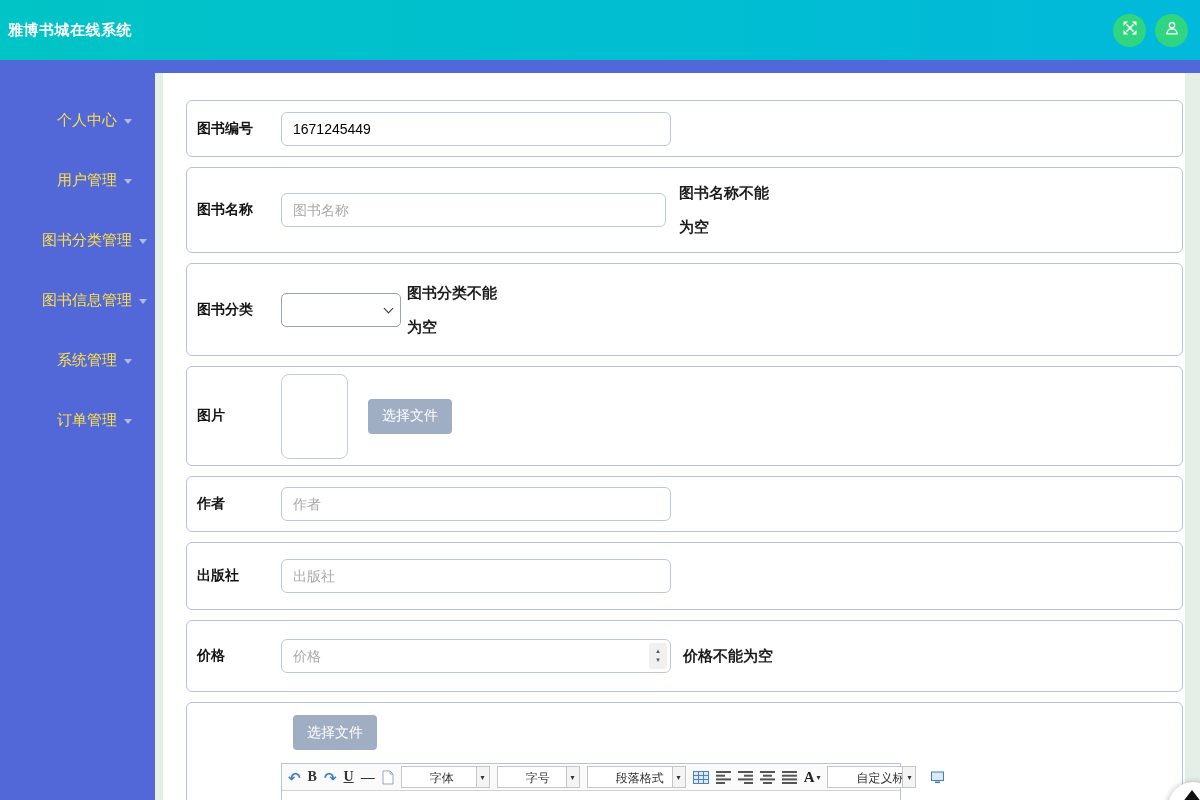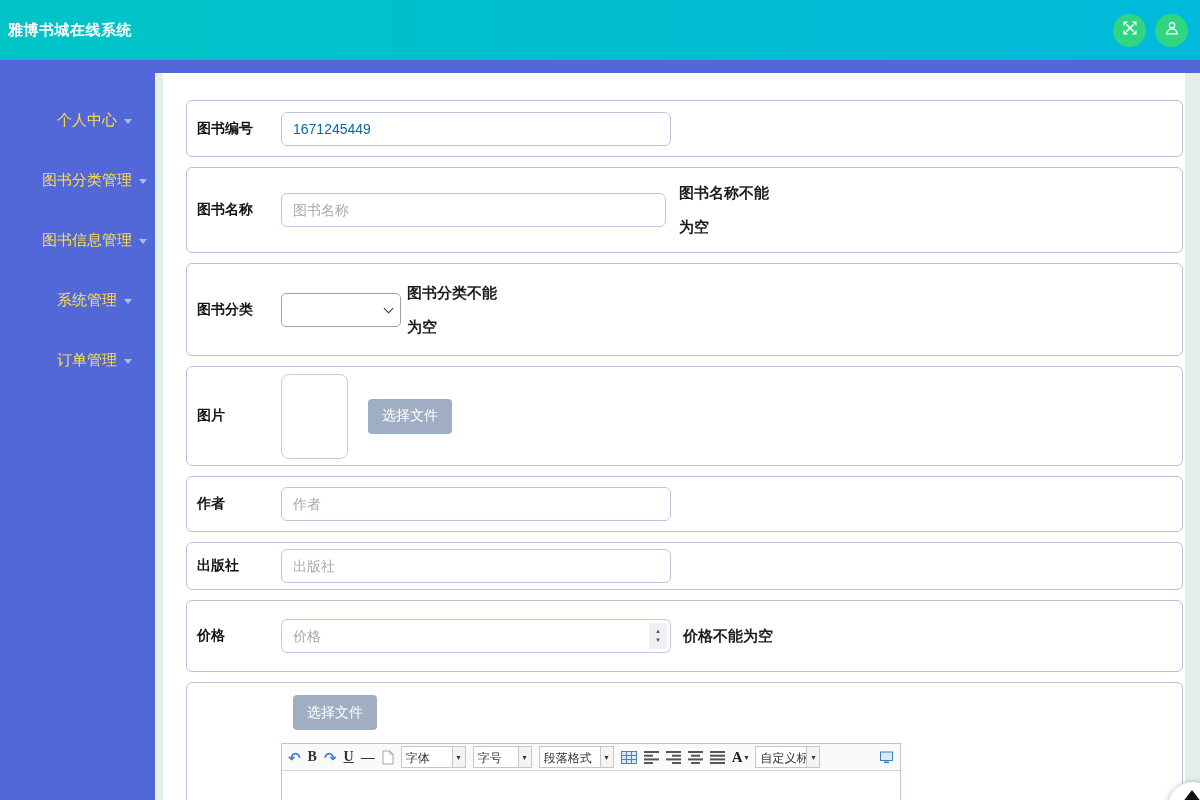--- a/index.html
+++ b/index.html
@@ -24,31 +24,31 @@
     margin-left:7px; margin-top:3px; }
 
   
   .content { position:absolute; top:73px; left:155px; right:0; bottom:0;
     background:#fff; border-left:8px solid #e3efe7; border-right:15px solid #e3efe7;
     padding-top:27px; overflow:hidden; }
 
   .form-row { background:#fff; border:1px solid #b7c2da; border-radius:6px;
     margin:0 2px 10px 23px; display:flex; align-items:center; position:relative; }
   .r1{height:57px;} .r2{height:86px;} .r3{height:93px;} .r4{height:100px;}
-  .r5{height:56px;} .r6{height:48px;} .r7{height:72px;}
+  .r5{height:56px;} .r6{height:68px;} .r7{height:72px;}
   .r8{height:170px; display:block; padding-top:12px;}
 
   .form-label { width:94px; padding-left:10px; font-weight:700; font-size:14px;
     color:#151515; flex-shrink:0; }
   .text-input { width:390px; height:34px; border:1px solid #bcc8e0; border-radius:6px;
     padding:0 11px; font-size:14px; color:#555; outline:none; background:#fff;
     font-family:inherit; }
   .text-input::placeholder { color:#a9a9a9; }
   .w385 { width:385px; }
-  .value-rose { color:#0369a1; }
+  .value-rose { color:#000000; }
   .err { font-weight:700; font-size:15px; color:#1c1c1c; line-height:34px; }
   .err-block { margin-left:13px; width:100px; }
   .err-inline { margin-left:12px; white-space:nowrap; }
 
   
   .select-wrap { position:relative; width:120px; height:34px; }
   .cat-select { width:100%; height:100%; appearance:none; -webkit-appearance:none;
     border:1px solid #9aa3b2; border-radius:5px; background:#fff; padding:0 22px 0 8px;
     font-size:13px; color:#333; outline:none; }
   .sel-chevron { position:absolute; right:9px; top:12px; width:7px; height:7px;
@@ -75,21 +75,21 @@
   .editor { margin:13px 0 0 94px; width:620px; border:1px solid #b9c3da; background:#fff; }
   .ed-toolbar { height:27px; background:#fafafb; border-bottom:1px solid #d3d3d3;
     display:flex; align-items:center; padding:0 6px; gap:7px; }
   .ed-content { height:75px; background:#fff; }
   .tbtn { font-size:14px; color:#333; cursor:pointer; line-height:1; display:flex;
     align-items:center; }
   .blue { color:#3f7ec2; font-weight:700; font-size:15px; }
   .serif { font-family:"Liberation Serif","DejaVu Serif",serif; font-weight:700; }
   .uline { text-decoration:underline; }
   .dd { display:flex; align-items:stretch; border:1px solid #c6c6c6; background:#fff;
-    height:22px; cursor:pointer; }
+    height:22px; cursor:pointer;padding-left:24px; }
   .dd-label { padding:3px 3px 0 4px; font-size:12px; color:#333; white-space:nowrap;
     overflow:hidden; }
   .dd-font .dd-label{width:50px;} .dd-size .dd-label{width:44px;}
   .dd-para .dd-label{width:60px;} .dd-custom .dd-label{width:50px;}
   .dd-arrow { width:13px; border-left:1px solid #c6c6c6; font-size:8px; color:#333;
     display:flex; align-items:center; justify-content:center; background:#f4f4f5; }
   .fontcolor { display:flex; align-items:flex-start; gap:2px; }
   .fontcolor .a { font-family:"Liberation Serif","DejaVu Serif",serif; font-size:15px;
     font-weight:700; color:#222; }
   .fontcolor .ar { font-size:8px; color:#333; margin-top:4px; }
@@ -135,20 +135,24 @@
     </div>
   </div>
 </header>
 
 <nav class="sidebar">
   <div class="side-item">
     <span>个人中心</span>
     <span class="side-caret"></span>
   </div>
   <div class="side-item">
+    <span>用户管理</span>
+    <span class="side-caret"></span>
+  </div>
+  <div class="side-item">
     <span>图书分类管理</span>
     <span class="side-caret"></span>
   </div>
   <div class="side-item">
     <span>图书信息管理</span>
     <span class="side-caret"></span>
   </div>
   <div class="side-item">
     <span>系统管理</span>
     <span class="side-caret"></span>

